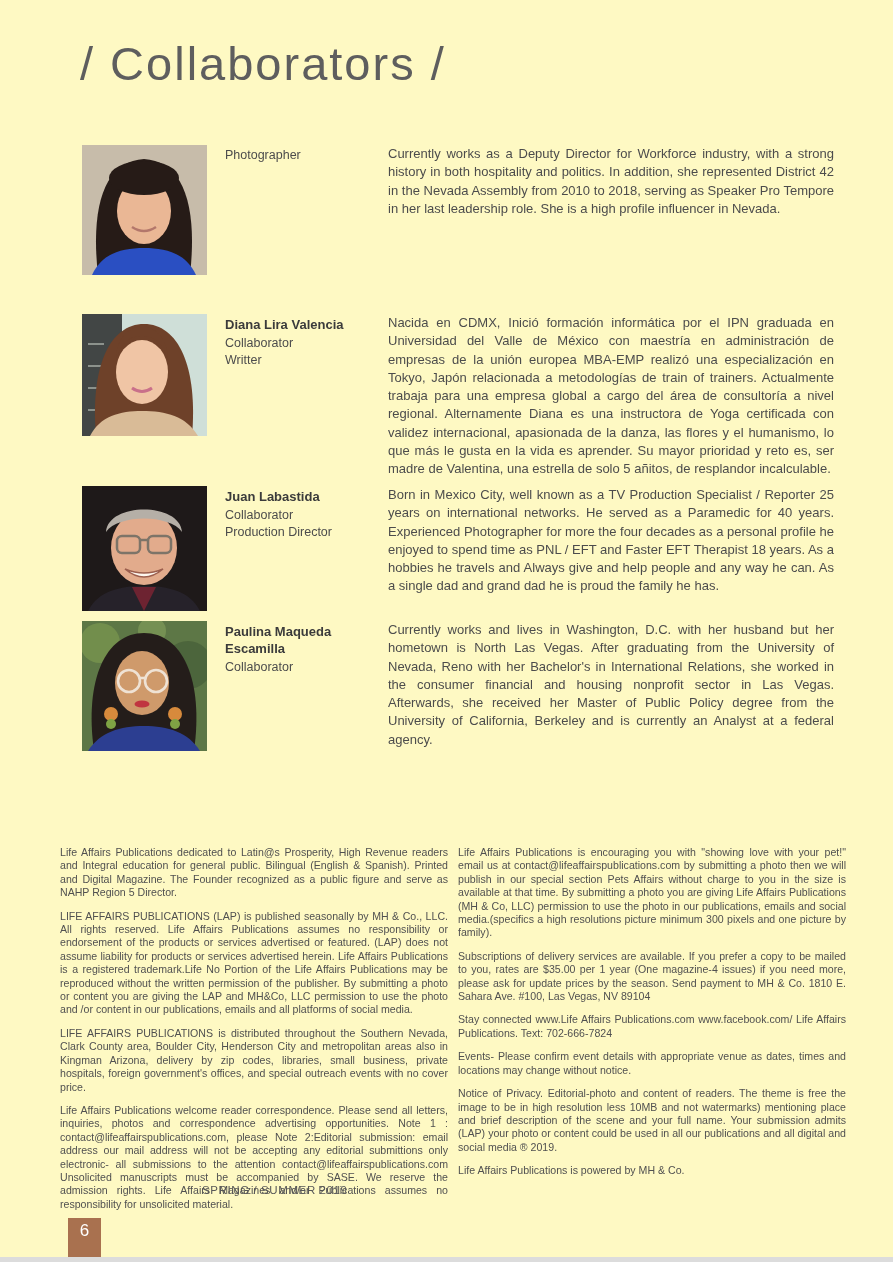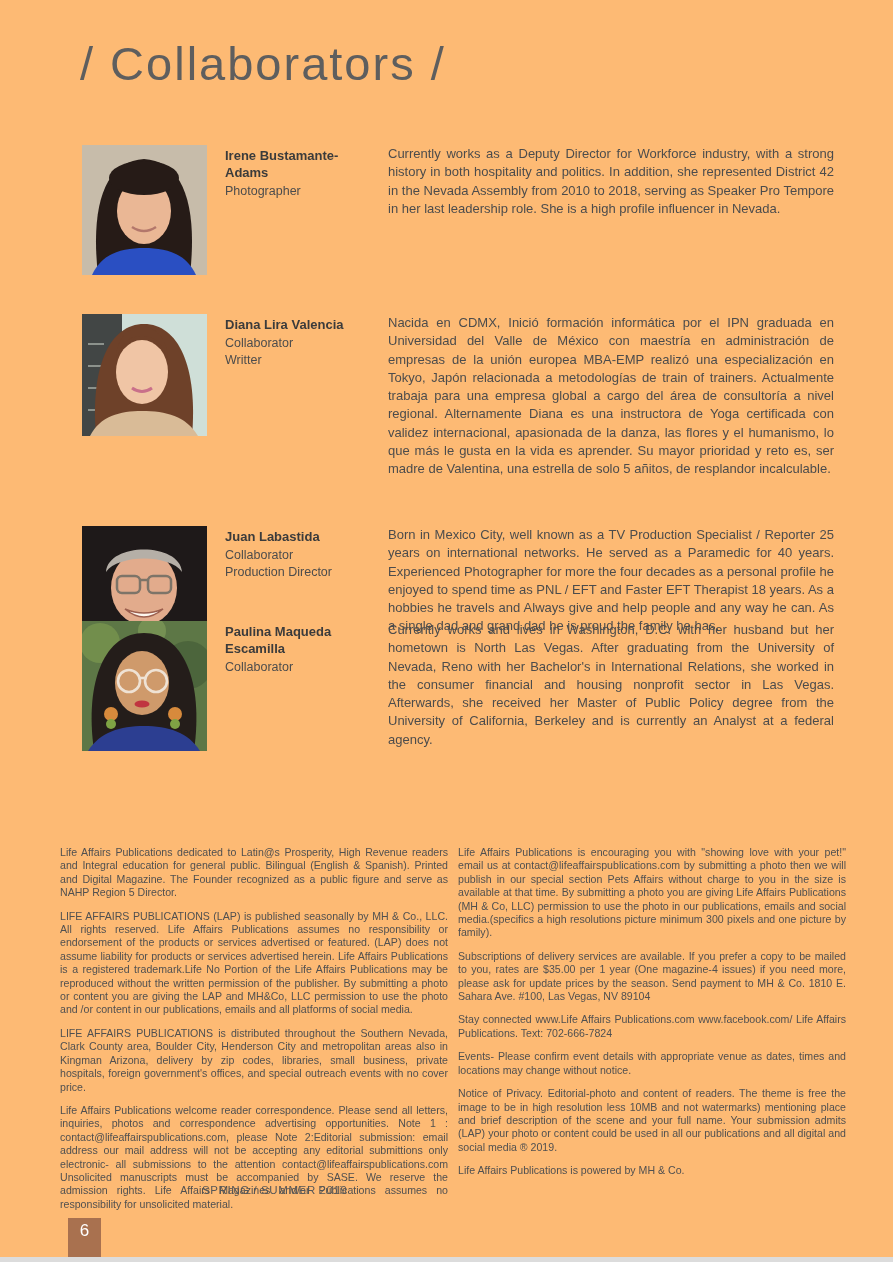--- a/index.html
+++ b/index.html
@@ -1,19 +1,19 @@
 <!DOCTYPE html>
 <html><head>
 <meta charset="utf-8">
 <style>
   html,body{margin:0;padding:0;background:#ffffff;}
   .page{
     position:relative;
     width:893px;height:1262px;
-    background:#fdba74;
+    background:#fef9c3;
     font-family:"Liberation Sans", sans-serif;
     overflow:hidden;
   }
   
   .page-title{
     position:absolute;left:80px;top:36px;
     font-size:47px;font-weight:100;color:#5e5e5e;
     letter-spacing:2px;
   }
   
@@ -86,21 +86,20 @@
       <svg width="125" height="130" viewBox="0 0 125 130">
         <rect width="125" height="130" fill="#c7bcaa"></rect>
         <path d="M16,130 C8,58 24,16 62,14 C100,16 116,58 108,130 Z" fill="#261b17"></path>
         <ellipse cx="62" cy="66" rx="27" ry="33" fill="#eab795"></ellipse>
         <ellipse cx="62" cy="33" rx="35" ry="17" fill="#261b17"></ellipse>
         <path d="M50,82 Q62,90 74,82" stroke="#b3776b" stroke-width="2.5" fill="none"></path>
         <path d="M10,130 C20,108 40,103 62,103 C84,103 104,108 114,130 Z" fill="#2a4fc2"></path>
       </svg>
     </span>
     <div class="who">
-      <div class="p-name">Irene Bustamante-Adams</div>
       <div class="p-role">Photographer</div>
     </div>
     <div class="bio">Currently works as a Deputy Director for Workforce industry, with a strong history in both hospitality and politics. In addition, she represented District 42 in the Nevada Assembly from 2010 to 2018, serving as Speaker Pro Tempore in her last leadership role. She is a high profile influencer in Nevada.</div>
   </section>
 
   <section class="profile" style="top:312px;height:155px;">
     <span class="photo">
       <svg width="125" height="122" viewBox="0 0 125 122">
         <rect width="125" height="122" fill="#cfdfd8"></rect>
         <rect width="40" height="122" fill="#424645"></rect>
@@ -113,21 +112,21 @@
       </svg>
     </span>
     <div class="who">
       <div class="p-name">Diana Lira Valencia</div>
       <div class="p-role">Collaborator
 Writter</div>
     </div>
     <div class="bio">Nacida en CDMX, Inició formación informática por el IPN graduada en Universidad del Valle de México con maestría en administración de empresas de la unión europea MBA-EMP realizó una especialización en Tokyo, Japón relacionada a metodologías de train of trainers. Actualmente trabaja para una empresa global a cargo del área de consultoría a nivel regional. Alternamente Diana es una instructora de Yoga certificada con validez internacional, apasionada de la danza, las flores y el humanismo, lo que más le gusta en la vida es aprender. Su mayor prioridad y reto es, ser madre de Valentina, una estrella de solo 5 añitos, de resplandor incalculable.</div>
   </section>
 
-  <section class="profile" style="top:484px;height:127px;margin-top:40px;">
+  <section class="profile" style="top:484px;height:127px;">
     <span class="photo">
       <svg width="125" height="125" viewBox="0 0 125 125">
         <rect width="125" height="125" fill="#1e1919"></rect>
         <ellipse cx="62" cy="62" rx="33" ry="37" fill="#e2ab8c"></ellipse>
         <path d="M24,46 C26,16 98,16 100,46 C88,28 36,28 24,46 Z" fill="#b5afa7"></path>
         <rect x="35" y="50" width="23" height="17" rx="5" fill="none" stroke="#7d7468" stroke-width="2.5"></rect>
         <rect x="66" y="50" width="23" height="17" rx="5" fill="none" stroke="#7d7468" stroke-width="2.5"></rect>
         <path d="M58,54 h8" stroke="#7d7468" stroke-width="2.5"></path>
         <path d="M43,83 Q62,99 81,83 Q62,91 43,83 Z" fill="#fdf7ef" stroke="#9c5f4e" stroke-width="1.5"></path>
         <path d="M6,125 C16,105 38,100 62,100 C86,100 108,105 118,125 Z" fill="#26222a"></path>

